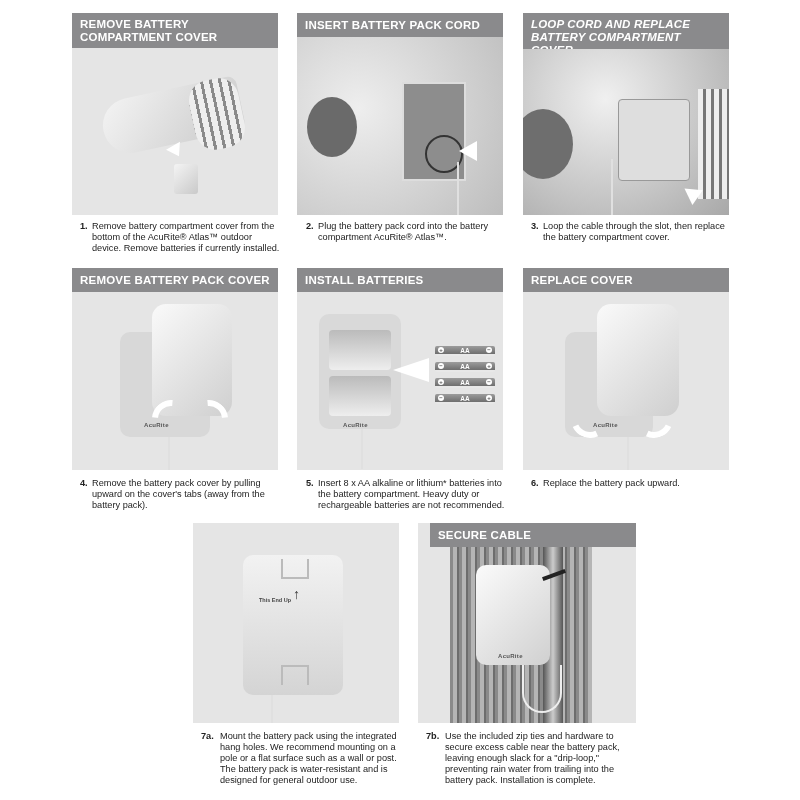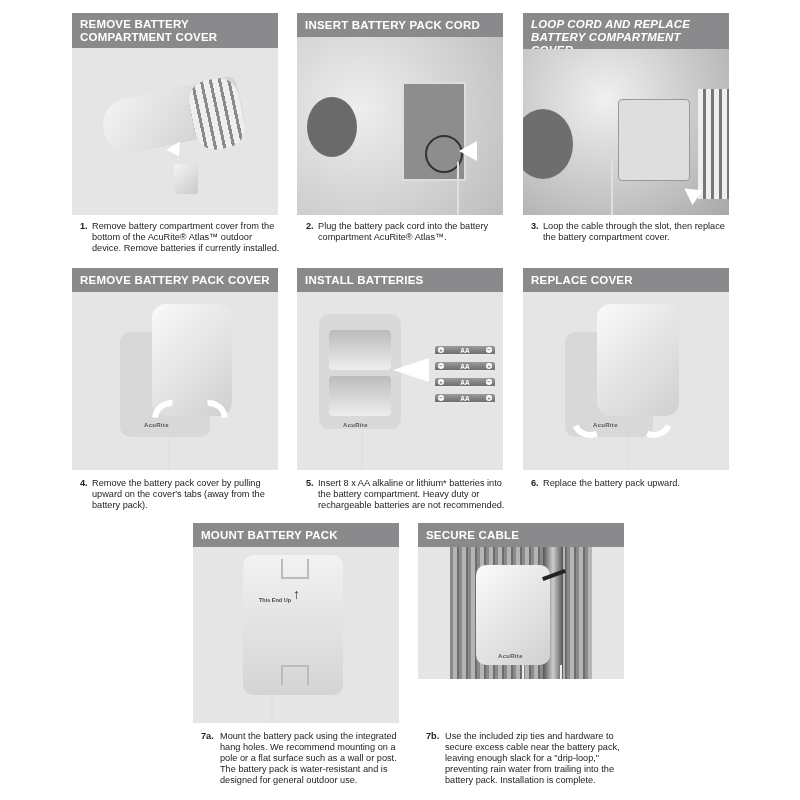--- a/index.html
+++ b/index.html
@@ -140,36 +140,35 @@
     <div class="curved-arrow" style="left:112px;top:108px;transform:rotate(160deg);"></div>
     <div class="cord" style="left:104px;top:145px;height:35px;"></div>
   </div>
 </div>
 <div class="caption" style="left:531px;top:478px;">
   <span class="num">6.</span>
   <span class="txt">Replace the battery pack upward.</span>
 </div>
 
 <div class="panel" style="left:193px;top:523px;height:200px;">
-  <div class="panel-header one">MOUNT BATTERY PACK</div>
   <div class="photo" style="top:24px;">
     <div class="device" style="left:50px;top:8px;width:100px;height:140px;background:linear-gradient(#f2f2f2,#d4d4d4);"></div>
     <div style="position:absolute;left:88px;top:12px;width:24px;height:18px;border:2px solid #bbb;border-top:none;"></div>
     <div style="position:absolute;left:88px;top:118px;width:24px;height:18px;border:2px solid #bbb;border-bottom:none;"></div>
     <span style="position:absolute;left:66px;top:50px;font-size:5.5px;font-weight:bold;color:#444;">This End Up</span>
     <span style="position:absolute;left:100px;top:40px;font-size:14px;color:#333;line-height:14px;">↑</span>
     <div class="cord" style="left:78px;top:148px;height:30px;"></div>
   </div>
 </div>
 <div class="caption" style="left:201px;top:731px;width:200px;">
   <span class="num">7a.</span>
   <span class="txt" style="padding-left:19px;">Mount the battery pack using the integrated hang holes. We recommend mounting on a pole or a flat surface such as a wall or post. The battery pack is water-resistant and is designed for general outdoor use.</span>
 </div>
 
-<div class="panel" style="left:418px;top:523px;height:156px;">
+<div class="panel" style="left:418px;top:523px;height:200px;padding-left:12px;">
   <div class="panel-header one">SECURE CABLE</div>
   <div class="photo" style="top:24px;">
     <div style="position:absolute;left:32px;top:0;width:142px;height:176px;background:repeating-linear-gradient(90deg,#8a8a8a 0 3px,#b5b5b5 3px 7px,#6d6d6d 7px 9px);"></div>
     <div style="position:absolute;left:125px;top:0;width:20px;height:176px;background:linear-gradient(90deg,#555,#ccc,#555);"></div>
     <div class="device" style="left:58px;top:18px;width:74px;height:100px;background:linear-gradient(135deg,#fbfbfb,#d0d0d0);"></div>
     <span class="brand" style="left:80px;top:106px;">AcuRite</span>
     <div style="position:absolute;left:104px;top:118px;width:36px;height:46px;border:2px solid #eee;border-top:none;border-radius:0 0 20px 20px;"></div>
     <div style="position:absolute;left:124px;top:26px;width:24px;height:4px;background:#222;transform:rotate(-20deg);"></div>
   </div>
 </div>

